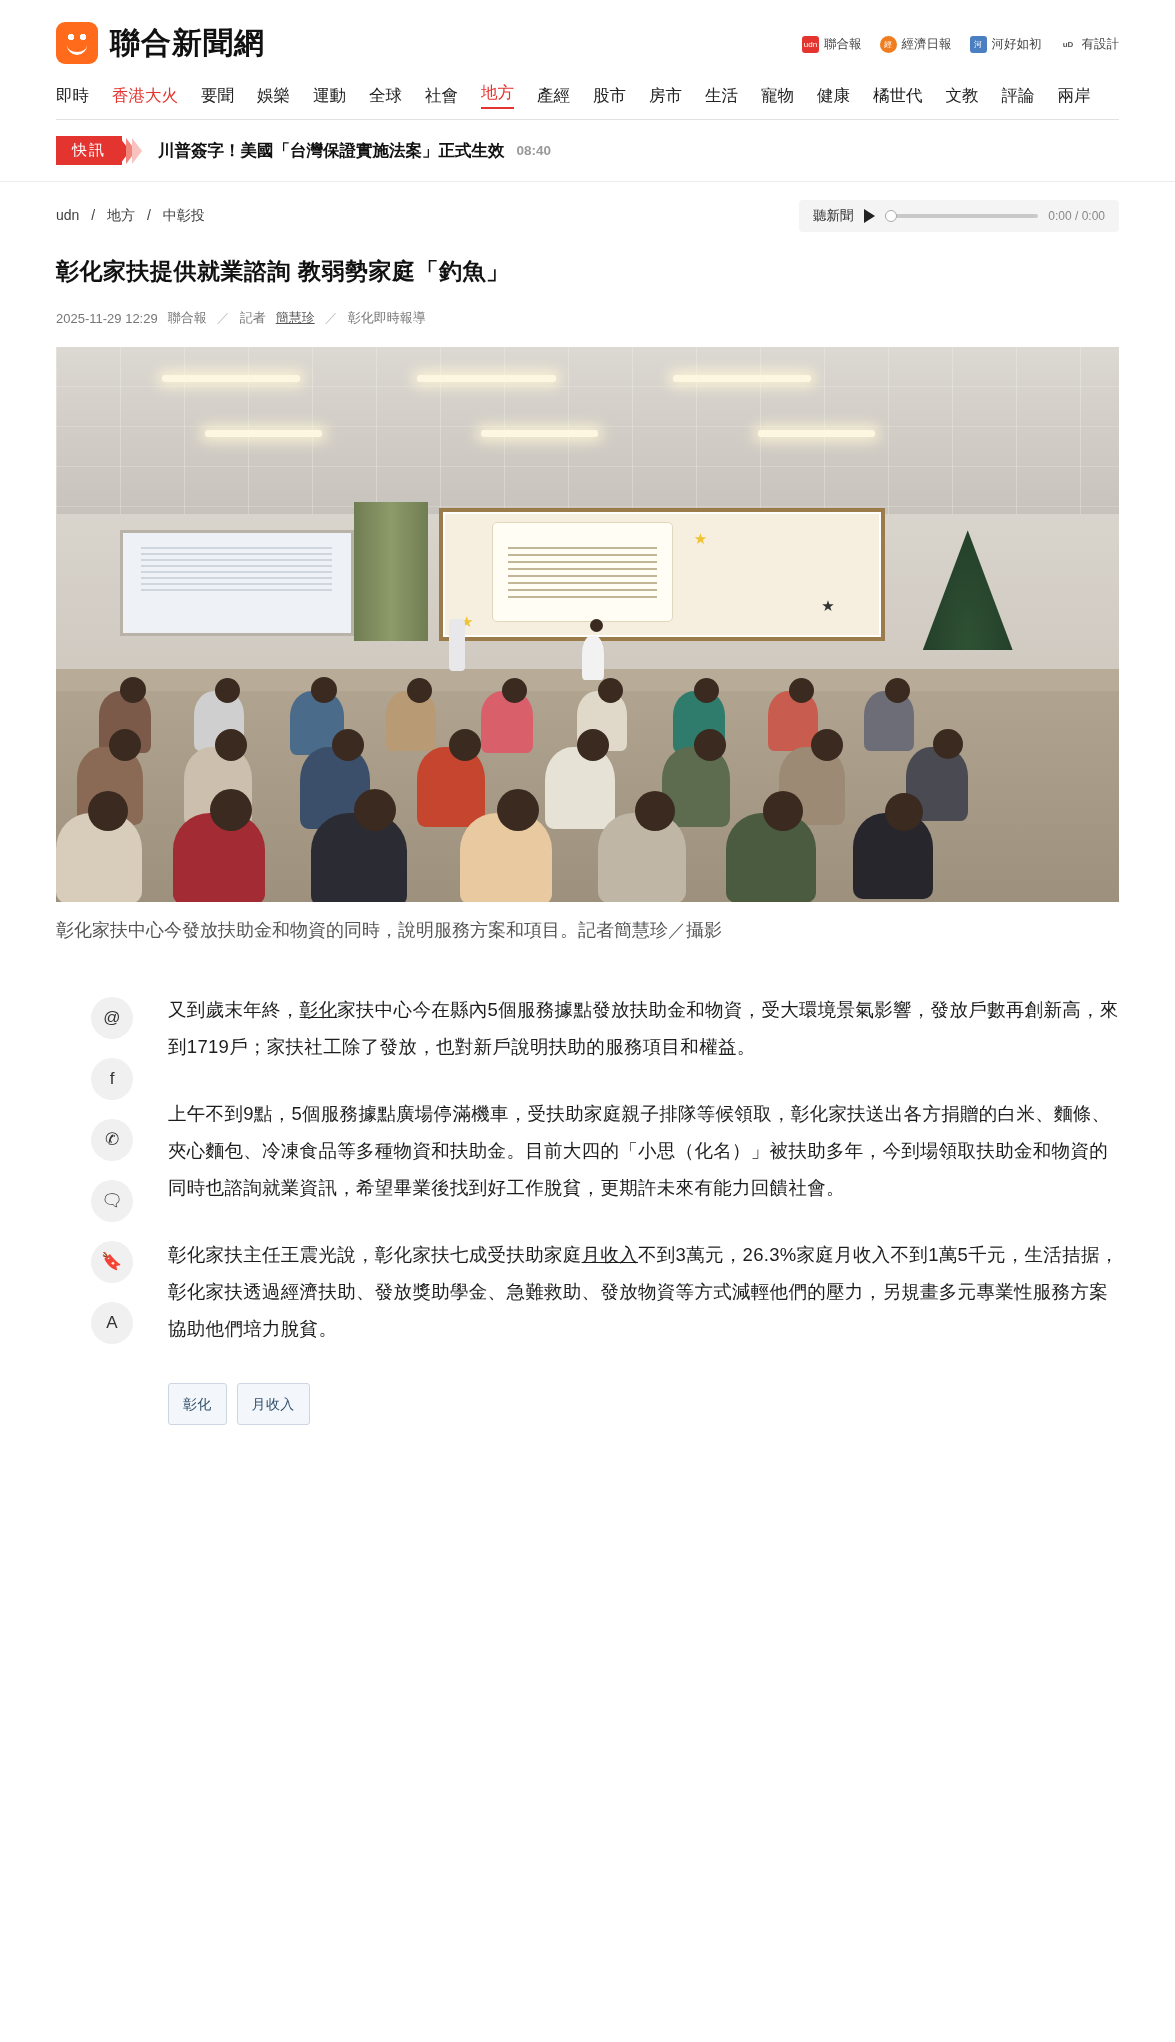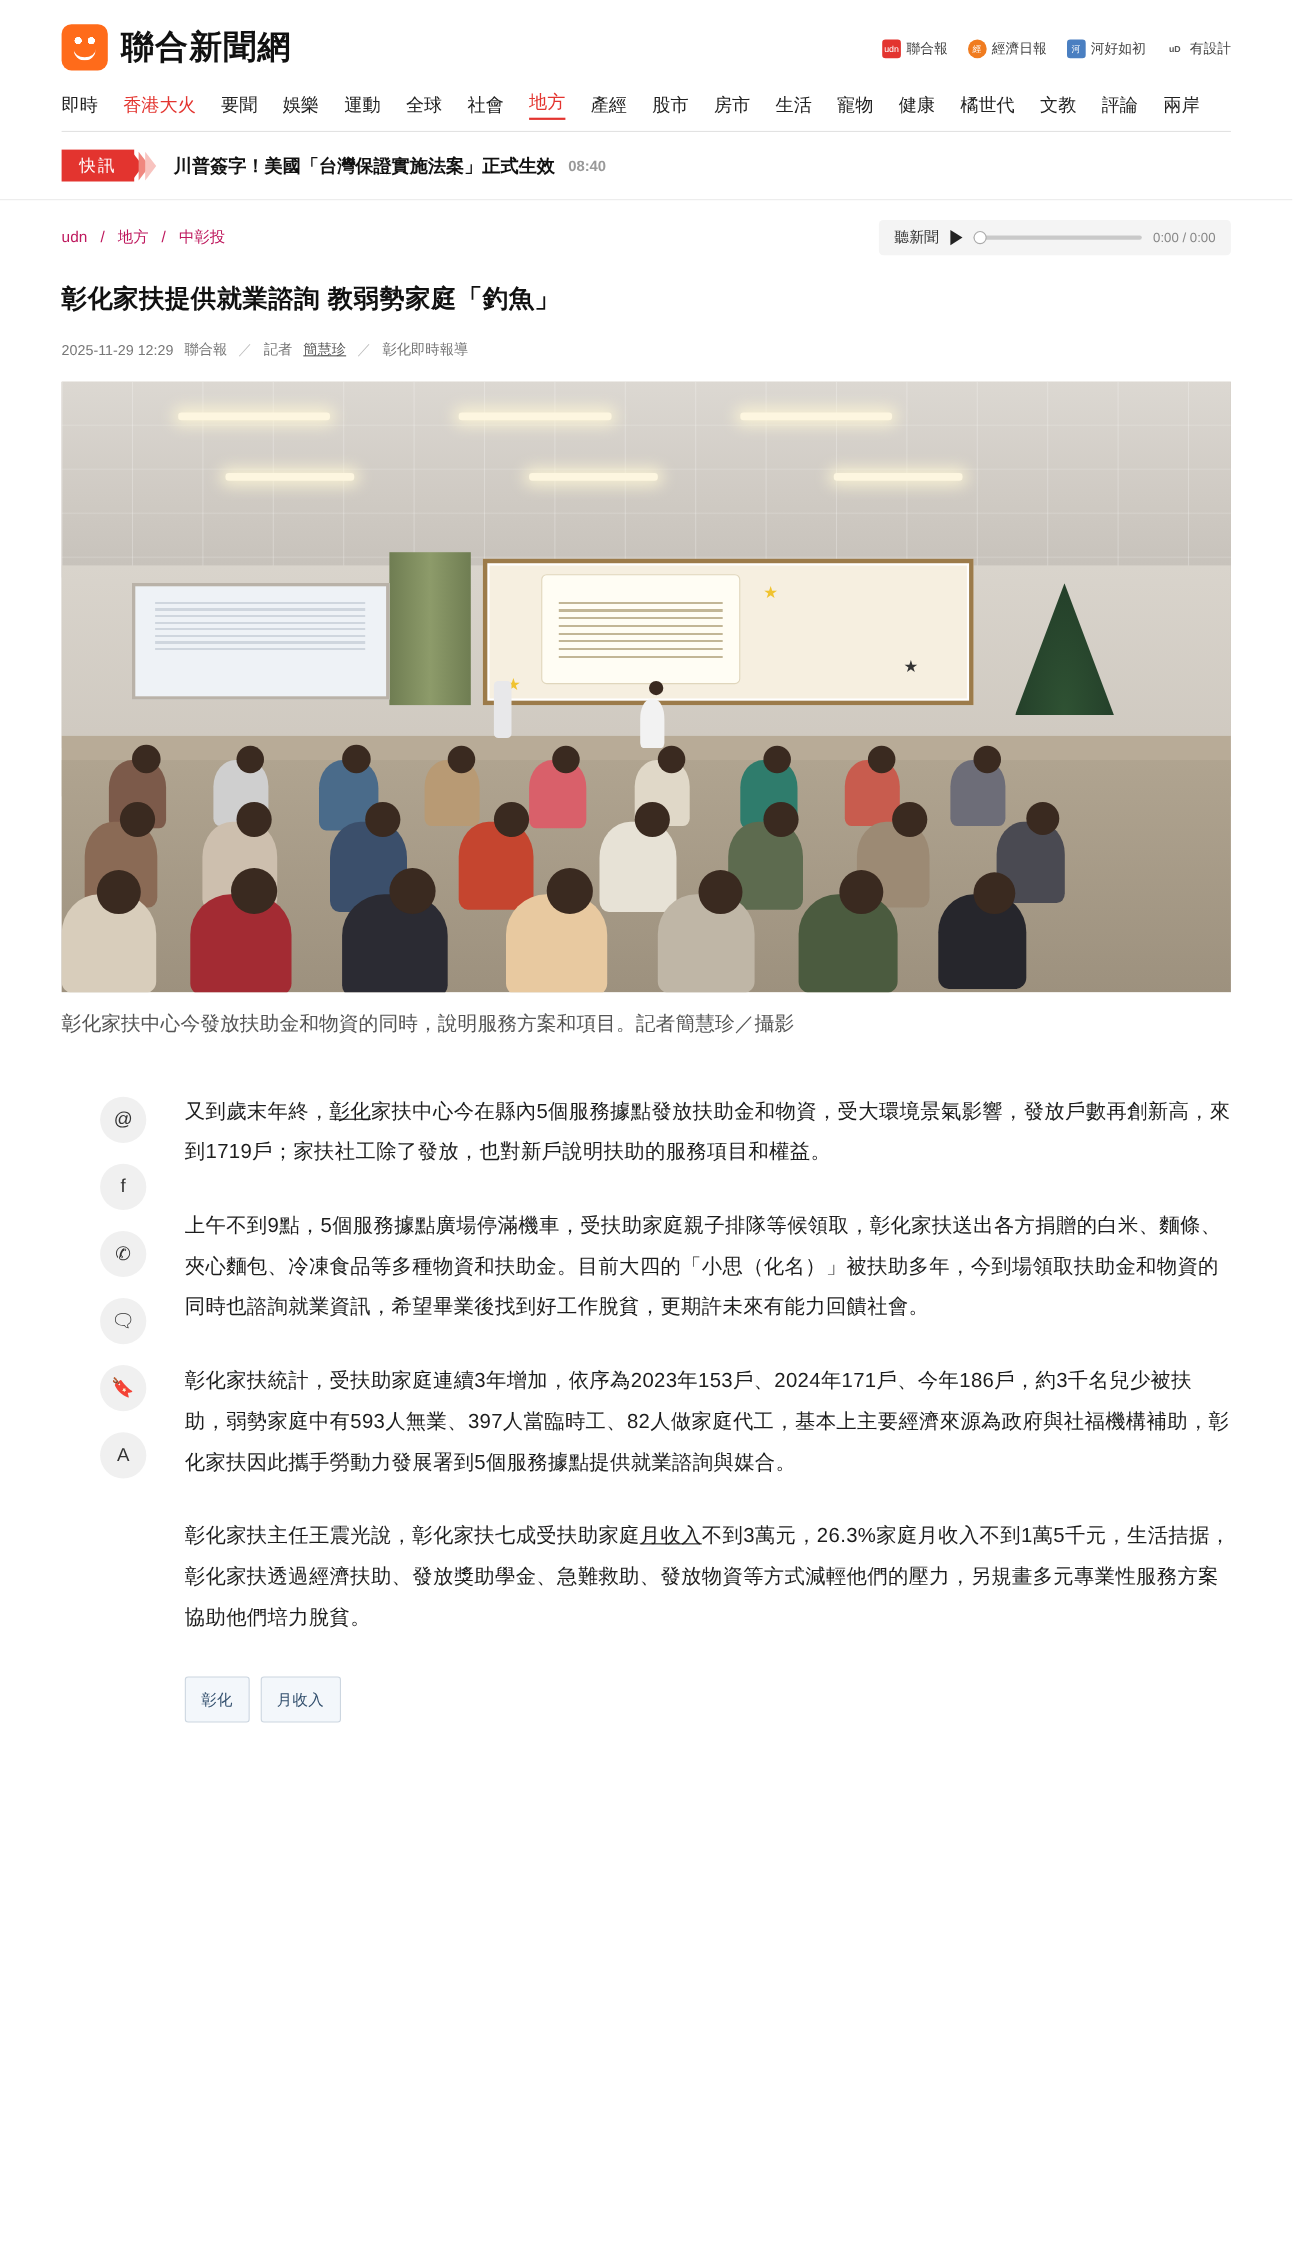--- a/index.html
+++ b/index.html
@@ -165,21 +165,21 @@
 
   
   .sub-row {
     display: flex;
     align-items: center;
     justify-content: space-between;
     padding: 18px 56px 0 56px;
   }
   .breadcrumb {
     font-size: 14px;
-    color: #be185d;
+    color: #404040;
   }
   .breadcrumb span { margin: 0 4px; }
   .breadcrumb .crumb:first-child { margin-left: 0; }
   .audio-player {
     display: flex;
     align-items: center;
     gap: 10px;
     background: #f4f4f4;
     border-radius: 4px;
     padding: 7px 14px;
@@ -560,23 +560,20 @@
   </div>
 
   <div class="article-body">
     <p>
       <span>又到歲末年終，</span><a class="inline" href="#">彰化</a><span>家扶中心今在縣內5個服務據點發放扶助金和物資，受大環境景氣影響，發放戶數再創新高，來到1719戶；家扶社工除了發放，也對新戶說明扶助的服務項目和權益。</span>
     </p>
     <p>
       <span>上午不到9點，5個服務據點廣場停滿機車，受扶助家庭親子排隊等候領取，彰化家扶送出各方捐贈的白米、麵條、夾心麵包、冷凍食品等多種物資和扶助金。目前大四的「小思（化名）」被扶助多年，今到場領取扶助金和物資的同時也諮詢就業資訊，希望畢業後找到好工作脫貧，更期許未來有能力回饋社會。</span>
     </p>
     <p>
-      <span>彰化家扶統計，受扶助家庭連續3年增加，依序為2023年153戶、2024年171戶、今年186戶，約3千名兒少被扶助，弱勢家庭中有593人無業、397人當臨時工、82人做家庭代工，基本上主要經濟來源為政府與社福機構補助，彰化家扶因此攜手勞動力發展署到5個服務據點提供就業諮詢與媒合。</span>
-    </p>
-    <p>
       <span>彰化家扶主任王震光說，彰化家扶七成受扶助家庭</span><a class="inline" href="#">月收入</a><span>不到3萬元，26.3%家庭月收入不到1萬5千元，生活拮据，彰化家扶透過經濟扶助、發放獎助學金、急難救助、發放物資等方式減輕他們的壓力，另規畫多元專業性服務方案協助他們培力脫貧。</span>
     </p>
 
     <div class="tags">
       <div class="tag">彰化</div>
       <div class="tag">月收入</div>
     </div>
   </div>
 </div>
 

